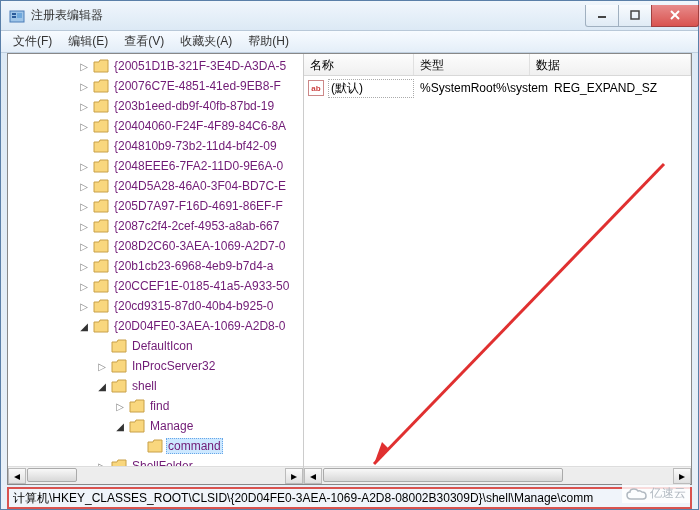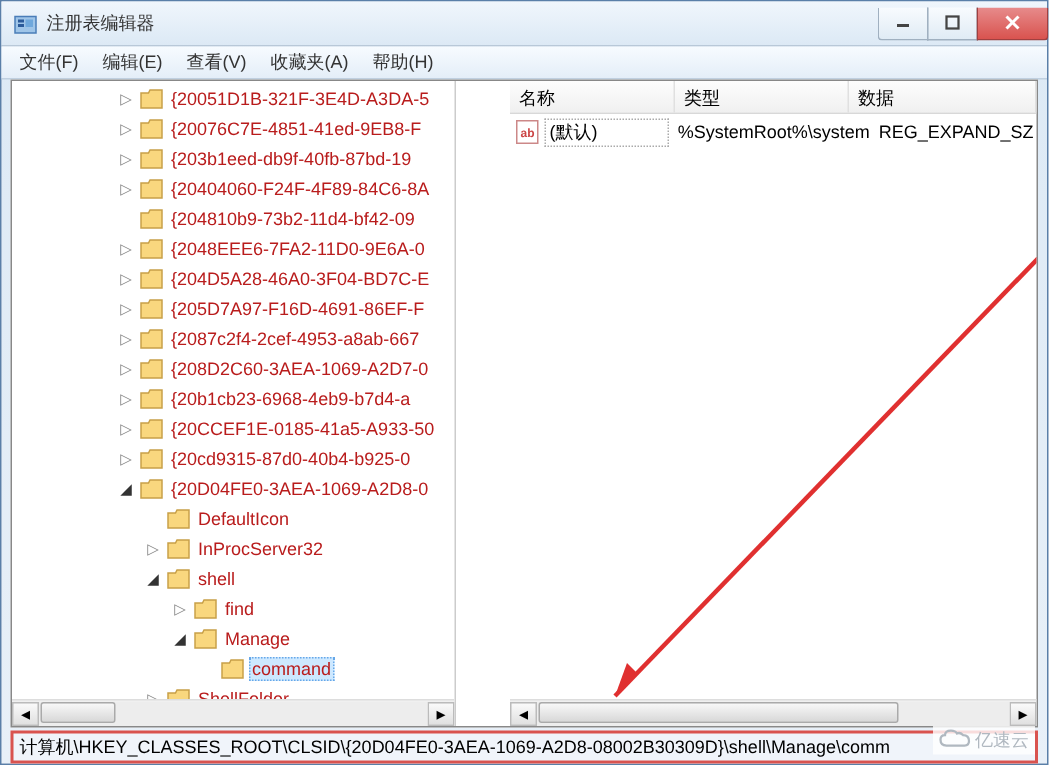--- a/index.html
+++ b/index.html
@@ -14,35 +14,35 @@
 .win-btn.close { width: 48px; border-radius: 0 0 3px 0; background: linear-gradient(to bottom, #e78b8b, #d9534f); border-color: #a04040; }
 .menubar { height: 22px; background: linear-gradient(to bottom, #f7fbff, #e4eef8); border-bottom: 1px solid #c0d0e0; display: flex; align-items: center; padding-left: 4px; }
 .menu-item { padding: 2px 8px; color: #333; }
 .content { display: flex; height: 432px; background: #fff; border: 1px solid #888; margin: 0 6px; }
 .tree-pane { width: 296px; border-right: 1px solid #ccc; overflow: hidden; position: relative; }
 .tree { padding: 2px 0; height: 412px; overflow: hidden; }
 .tree-row { display: flex; align-items: center; height: 20px; white-space: nowrap; padding-left: 4px; }
 .expander { width: 12px; height: 12px; display: flex; align-items: center; justify-content: center; font-size: 10px; color: #888; }
 .expander.open { color: #333; }
 .folder-icon { width: 16px; height: 14px; margin: 0 3px; }
-.tree-label { color: #b91c1c; padding: 1px 2px; }
+.tree-label { color: #701a75; padding: 1px 2px; }
 .tree-label.selected { background: #cde8ff; border: 1px dotted #66a7e8; padding: 0 1px; }
-.list-pane { flex: 1; position: relative; overflow: hidden; margin-left: 36px; }
+.list-pane { flex: 1; position: relative; overflow: hidden; }
 .list-header { display: flex; height: 22px; background: linear-gradient(to bottom, #fdfdfd, #f0f0f0); border-bottom: 1px solid #d8d8d8; }
 .col { padding: 3px 6px; border-right: 1px solid #e0e0e0; }
 .list-body { padding: 2px 0; }
 .list-row { display: flex; height: 20px; align-items: center; }
 .val-icon { width: 16px; height: 16px; margin: 0 4px; border: 1px solid #c88; background: #fff; display: flex; align-items: center; justify-content: center; font-size: 8px; color: #c44; font-weight: bold; }
 .scrollbar-h { position: absolute; bottom: 0; left: 0; right: 0; height: 18px; background: #f0f0f0; border-top: 1px solid #ddd; display: flex; align-items: center; }
 .sb-btn { width: 18px; height: 16px; background: linear-gradient(to bottom, #fafafa, #e0e0e0); border: 1px solid #bbb; display: flex; align-items: center; justify-content: center; }
 .sb-track { flex: 1; height: 16px; background: #ededed; position: relative; }
 .sb-thumb { position: absolute; height: 14px; top: 0; background: linear-gradient(to bottom, #f8f8f8, #d8d8d8); border: 1px solid #aaa; border-radius: 2px; }
 .statusbar { height: 22px; background: #f0f4fa; border: 2px solid #d9534f; margin: 2px 6px 20px 6px; padding: 2px 4px; display: flex; align-items: center; white-space: nowrap; overflow: hidden; }
 .arrow-overlay { position: absolute; pointer-events: none; }
-.watermark { position: absolute; right: 8px; bottom: 6px; color: #b0b8c0; font-size: 13px; display: flex; gap: 2px; background: rgba(255,255,255,0.8); padding: 1px 4px; }
+.watermark { position: absolute; right: 8px; bottom: 6px; color: #b0b8c0; font-size: 13px; display: flex; align-items: center; gap: 2px; background: rgba(255,255,255,0.8); padding: 1px 4px; }
 .cloud { width: 22px; height: 14px; }
 </style>
 </head>
 <body>
 
 <div class="window">
   <div class="titlebar">
     <svg class="titlebar-icon" viewBox="0 0 16 16">
         <rect x="1" y="3" width="14" height="11" fill="#9fc5e8" stroke="#4a7db8"></rect>
         <rect x="3" y="5" width="4" height="2" fill="#2a5a9a"></rect>

